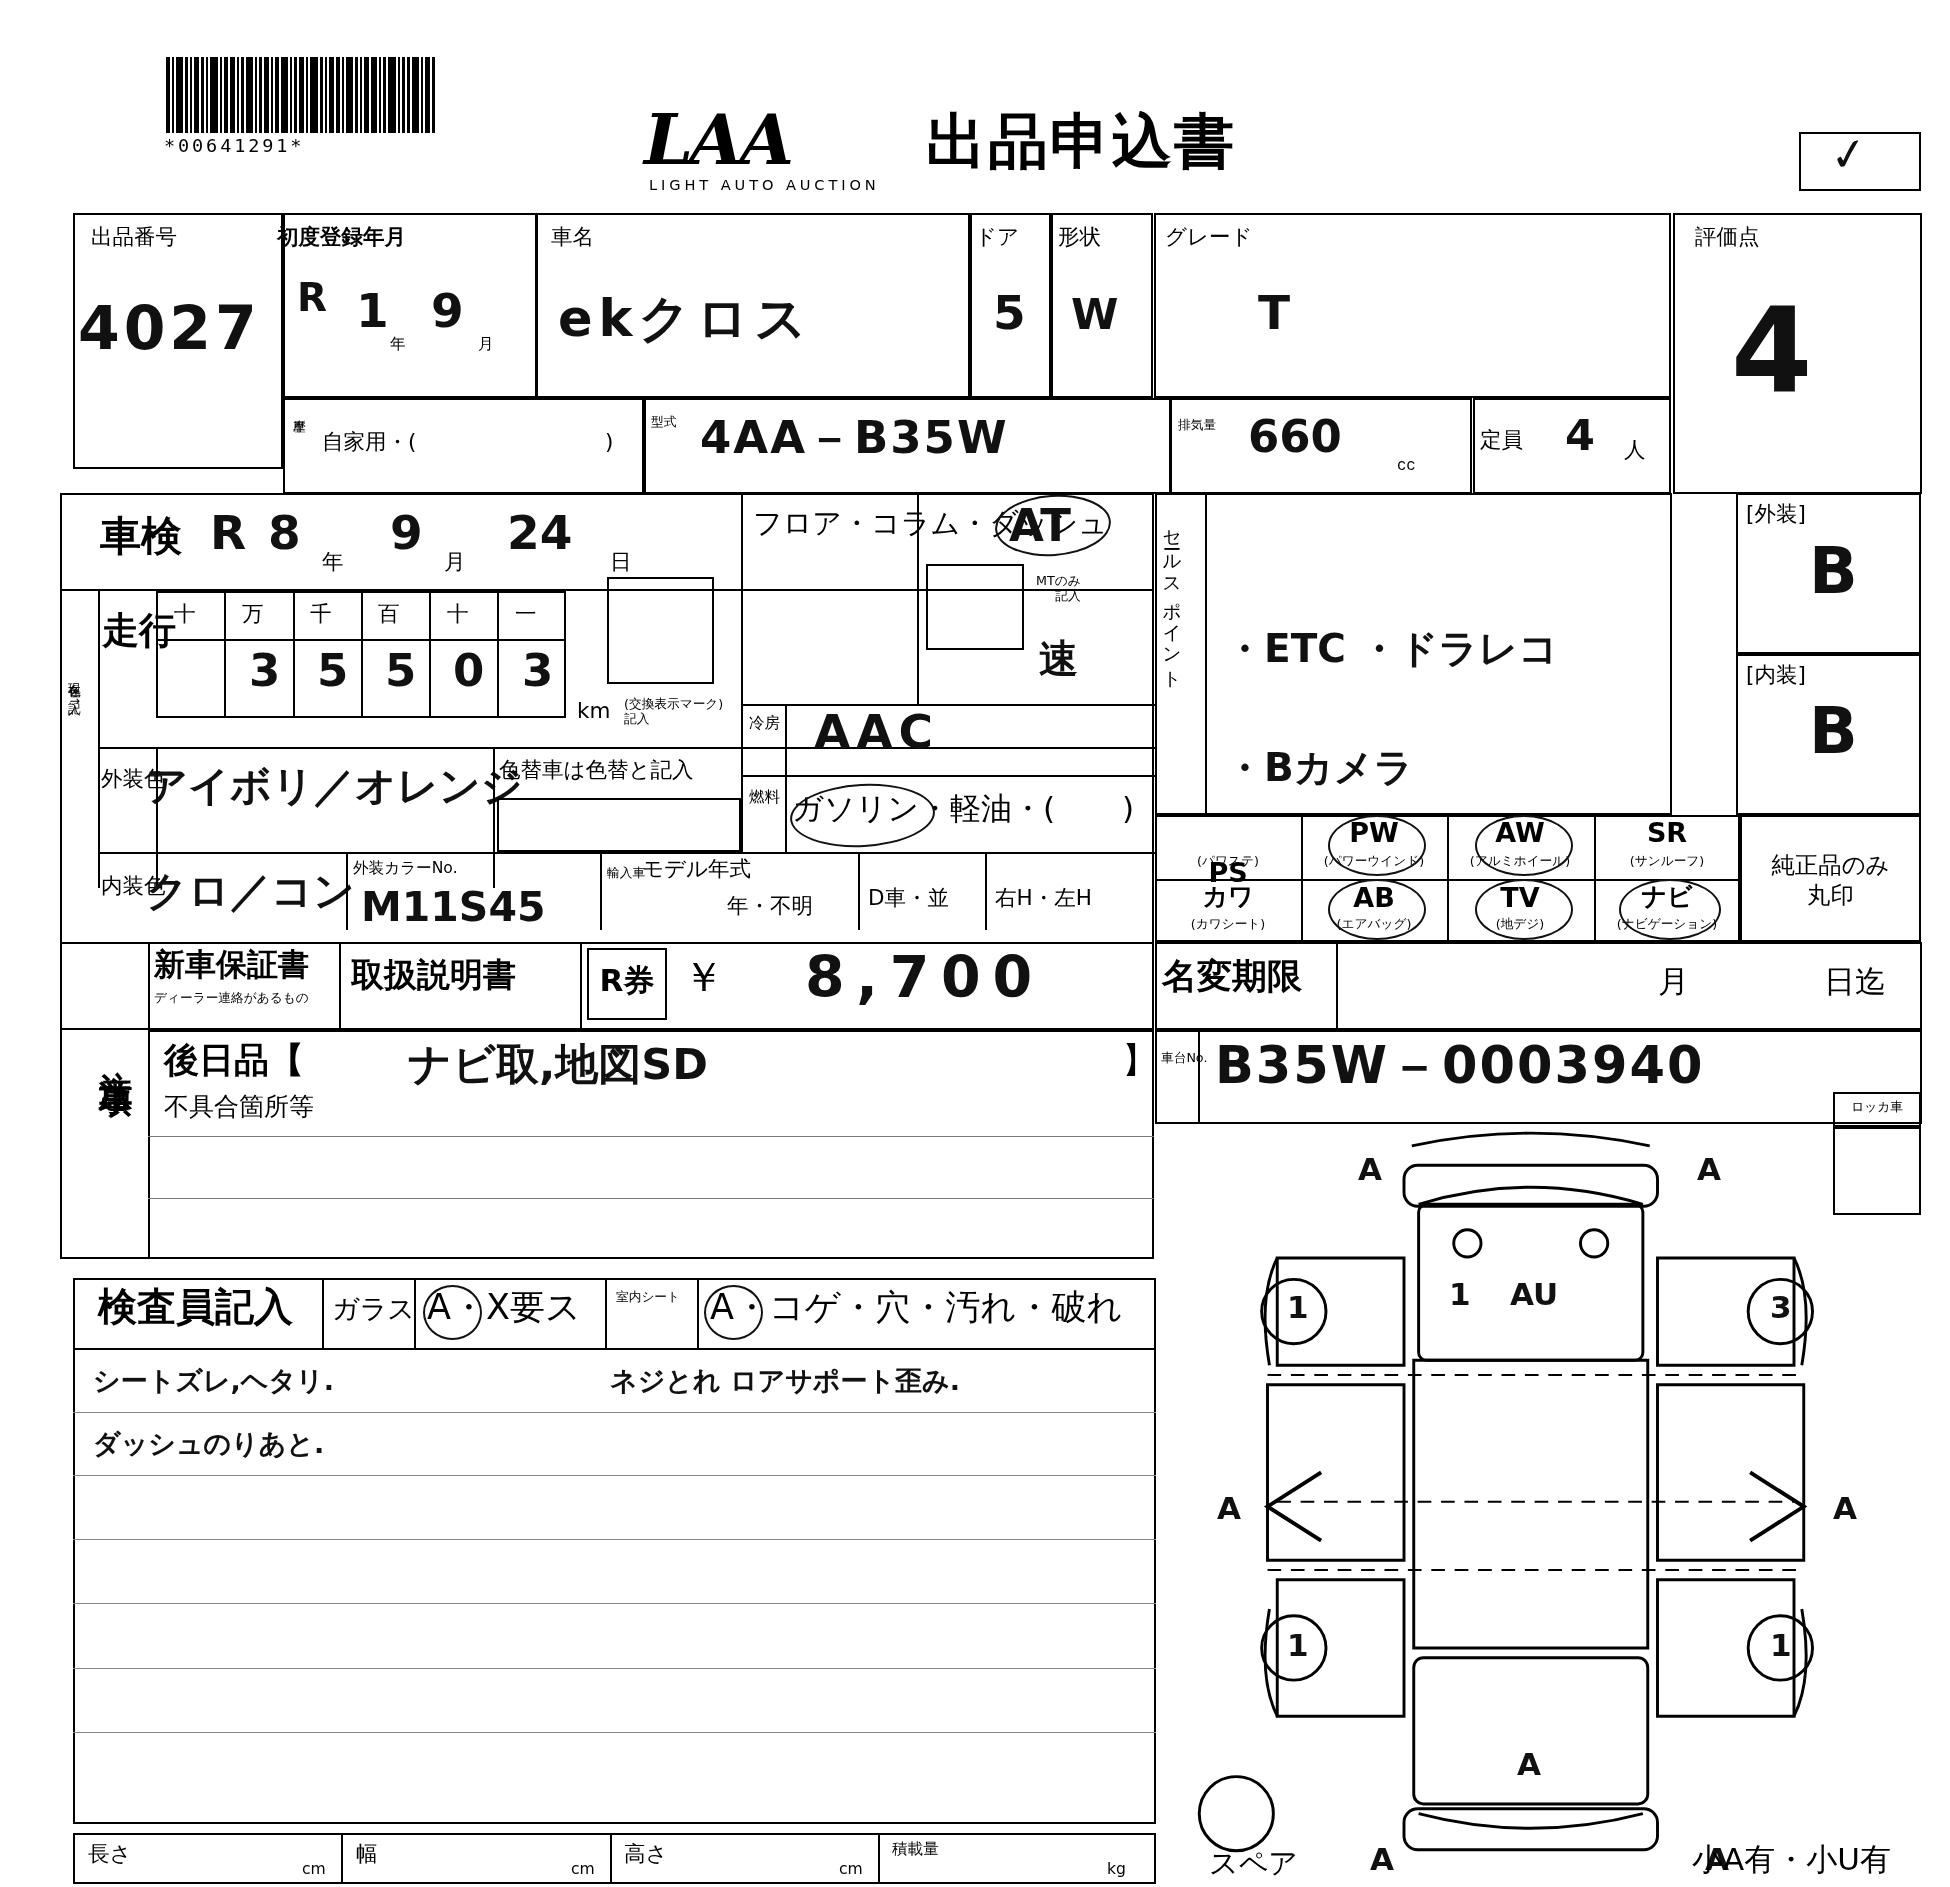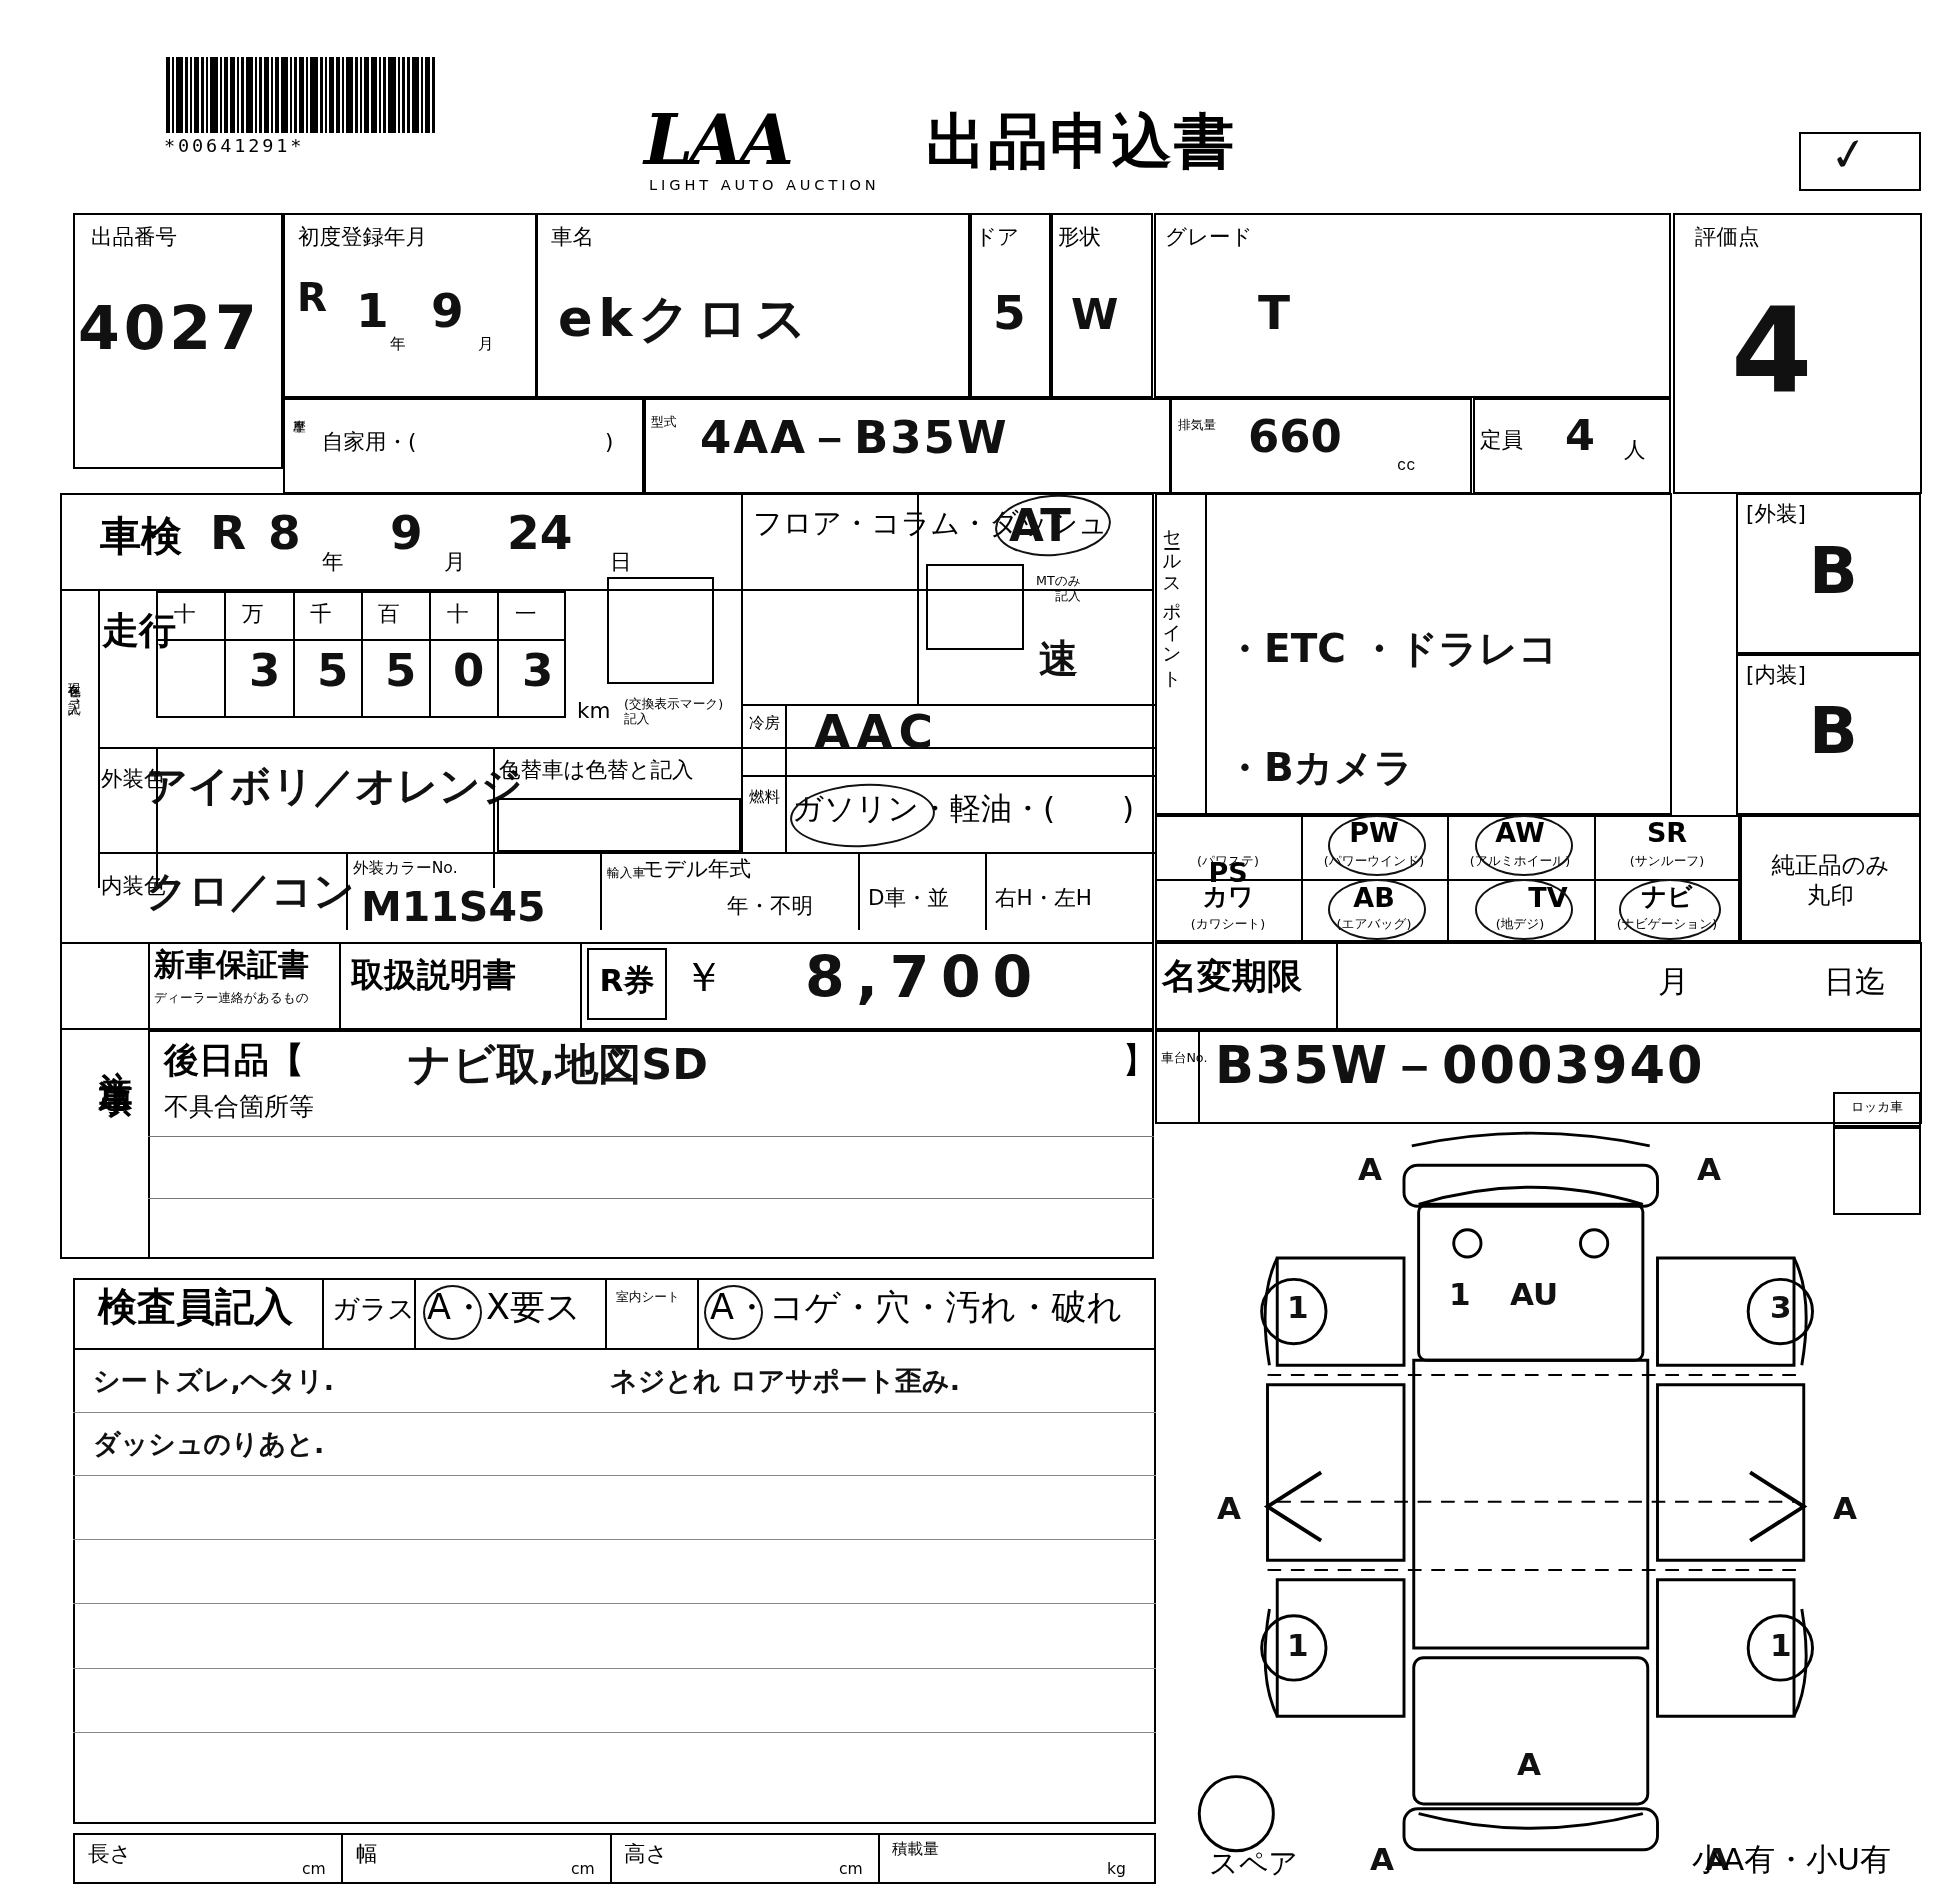--- a/index.html
+++ b/index.html
@@ -85,21 +85,21 @@
 
   <div class="box" style="left:1799px;top:132px;width:122px;height:59px;">
     <div class="hw" style="left:29px;top:-5.9px;font-size:45px;transform:rotate(-8deg)">✓</div>
   </div>
 
   <div class="box" style="left:73px;top:213px;width:210px;height:256px;"></div>
   <div class="lbl md" style="left:91px;top:226px;">出品番号</div>
   <div class="hw" style="left:78px;top:293px;font-size:60px;letter-spacing:3.9px;">4027</div>
 
   <div class="box" style="left:283px;top:213px;width:254px;height:185px;"></div>
-  <div class="lbl md" style="left:298px;top:226px;">初度登録年月</div>
+  <div class="lbl md" style="left:277px;top:226px;font-weight:bold;">初度登録年月</div>
   <div class="hw lg" style="left:297px;top:275px;font-size:39px;">R</div>
   <div class="hw" style="left:356px;top:283px;font-size:47px;">1</div>
   <div class="lbl sm" style="left:390px;top:336px;">年</div>
   <div class="hw" style="left:431px;top:283px;font-size:47px;">9</div>
   <div class="lbl sm" style="left:478px;top:336px;">月</div>
 
   <div class="box" style="left:536px;top:213px;width:434px;height:185px;"></div>
   <div class="lbl md" style="left:551px;top:226px;">車名</div>
   <div class="hw" style="left:558px;top:285px;font-size:51px;letter-spacing:5.9px;">ekクロス</div>
 
@@ -257,21 +257,21 @@
   <div class="lbl ctr tiny" style="left:1447px;top:854px;width:146px;">(アルミホイール)</div>
   <div class="ellipse-mark" style="left:1475px;top:815px;width:94px;height:57px;"></div>
   <div class="lbl ctr" style="left:1594px;top:819px;width:146px;font-size:27px;font-weight:bold;">SR</div>
   <div class="lbl ctr tiny" style="left:1594px;top:854px;width:146px;">(サンルーフ)</div>
 
   <div class="lbl ctr" style="left:1155px;top:884px;width:146px;font-size:25px;font-weight:bold;">カワ</div>
   <div class="lbl ctr tiny" style="left:1155px;top:917px;width:146px;">(カワシート)</div>
   <div class="lbl ctr" style="left:1301px;top:884px;width:146px;font-size:27px;font-weight:bold;">AB</div>
   <div class="lbl ctr tiny" style="left:1301px;top:917px;width:146px;">(エアバッグ)</div>
   <div class="ellipse-mark" style="left:1328px;top:879px;width:94px;height:57px;"></div>
-  <div class="lbl ctr" style="left:1447px;top:884px;width:146px;font-size:27px;font-weight:bold;padding-left:28px;">TV</div>
+  <div class="lbl ctr" style="left:1447px;top:884px;width:146px;font-size:27px;font-weight:bold;">TV</div>
   <div class="lbl ctr tiny" style="left:1447px;top:917px;width:146px;">(地デジ)</div>
   <div class="ellipse-mark" style="left:1475px;top:879px;width:94px;height:57px;"></div>
   <div class="lbl ctr" style="left:1594px;top:884px;width:146px;font-size:25px;font-weight:bold;">ナビ</div>
   <div class="lbl ctr tiny" style="left:1594px;top:917px;width:146px;">(ナビゲーション)</div>
   <div class="ellipse-mark" style="left:1619px;top:879px;width:98px;height:57px;"></div>
 
   <div class="box" style="left:1740px;top:815px;width:181px;height:127px;"></div>
   <div class="lbl ctr" style="left:1740px;top:850px;width:181px;font-size:23.4px;line-height:1.3;text-align:center;white-space:pre;display:block;">純正品のみ
 丸印</div>
 

